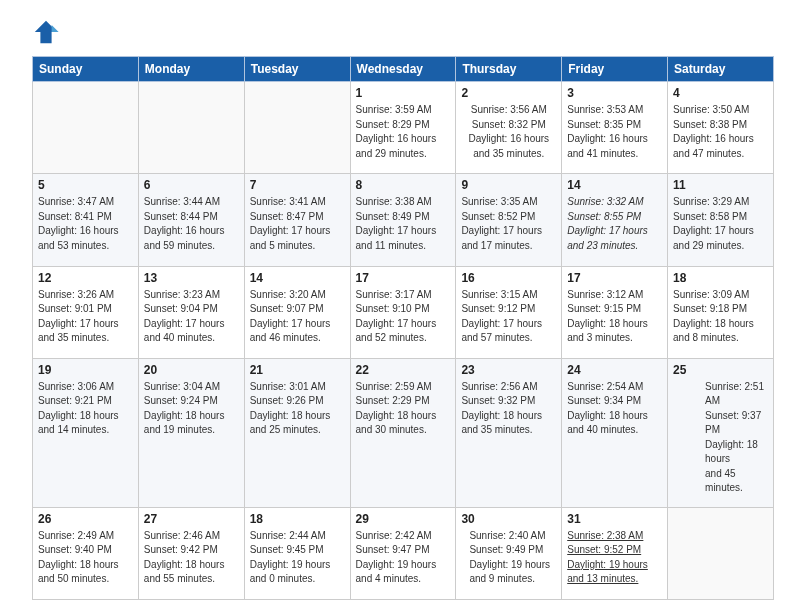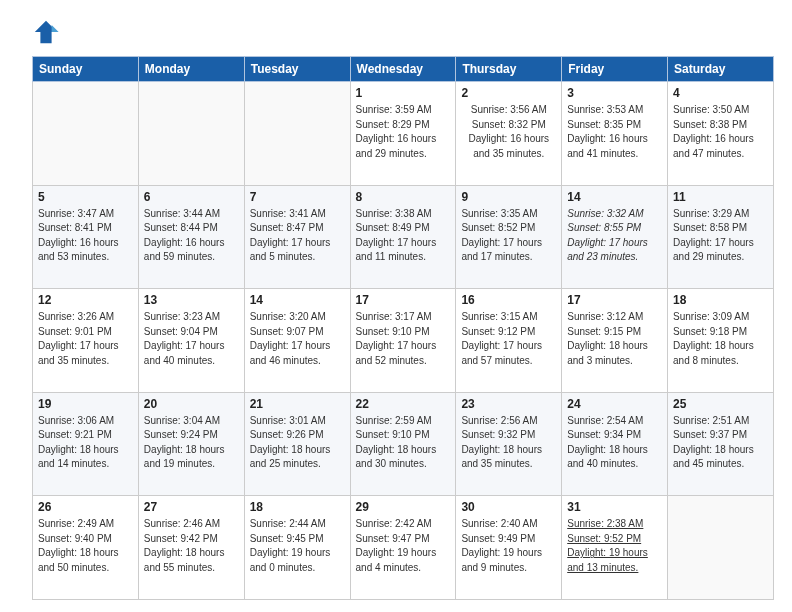--- a/index.html
+++ b/index.html
@@ -289,41 +289,41 @@
           <td>
             <span class="day-num">21</span>
             <div class="day-info" style="white-space: pre-line;">Sunrise: 3:01 AM
 Sunset: 9:26 PM
 Daylight: 18 hours
 and 25 minutes.</div>
           </td>
           <td>
             <span class="day-num">22</span>
             <div class="day-info" style="white-space: pre-line;">Sunrise: 2:59 AM
-Sunset: 9:10 PM
+Sunset: 2:29 PM
 Daylight: 18 hours
 and 30 minutes.</div>
           </td>
           <td>
             <span class="day-num">23</span>
             <div class="day-info" style="white-space: pre-line;">Sunrise: 2:56 AM
 Sunset: 9:32 PM
 Daylight: 18 hours
 and 35 minutes.</div>
           </td>
           <td>
             <span class="day-num">24</span>
             <div class="day-info" style="white-space: pre-line;">Sunrise: 2:54 AM
 Sunset: 9:34 PM
 Daylight: 18 hours
 and 40 minutes.</div>
           </td>
           <td>
             <span class="day-num">25</span>
-            <div class="day-info" style="white-space: pre-line;">Sunrise: 2:51 AM
+            <div class="day-info" style="white-space: pre-line; margin-left: 32px;">Sunrise: 2:51 AM
 Sunset: 9:37 PM
 Daylight: 18 hours
 and 45 minutes.</div>
           </td>
         </tr>
         <tr>
           <td>
             <span class="day-num">26</span>
             <div class="day-info" style="white-space: pre-line;">Sunrise: 2:49 AM
 Sunset: 9:40 PM
@@ -346,21 +346,21 @@
           </td>
           <td>
             <span class="day-num">29</span>
             <div class="day-info" style="white-space: pre-line;">Sunrise: 2:42 AM
 Sunset: 9:47 PM
 Daylight: 19 hours
 and 4 minutes.</div>
           </td>
           <td>
             <span class="day-num">30</span>
-            <div class="day-info" style="white-space: pre-line;">Sunrise: 2:40 AM
+            <div class="day-info" style="white-space: pre-line; margin-left: 8px;">Sunrise: 2:40 AM
 Sunset: 9:49 PM
 Daylight: 19 hours
 and 9 minutes.</div>
           </td>
           <td>
             <span class="day-num">31</span>
             <div class="day-info" style="white-space: pre-line; text-decoration: underline;">Sunrise: 2:38 AM
 Sunset: 9:52 PM
 Daylight: 19 hours
 and 13 minutes.</div>

